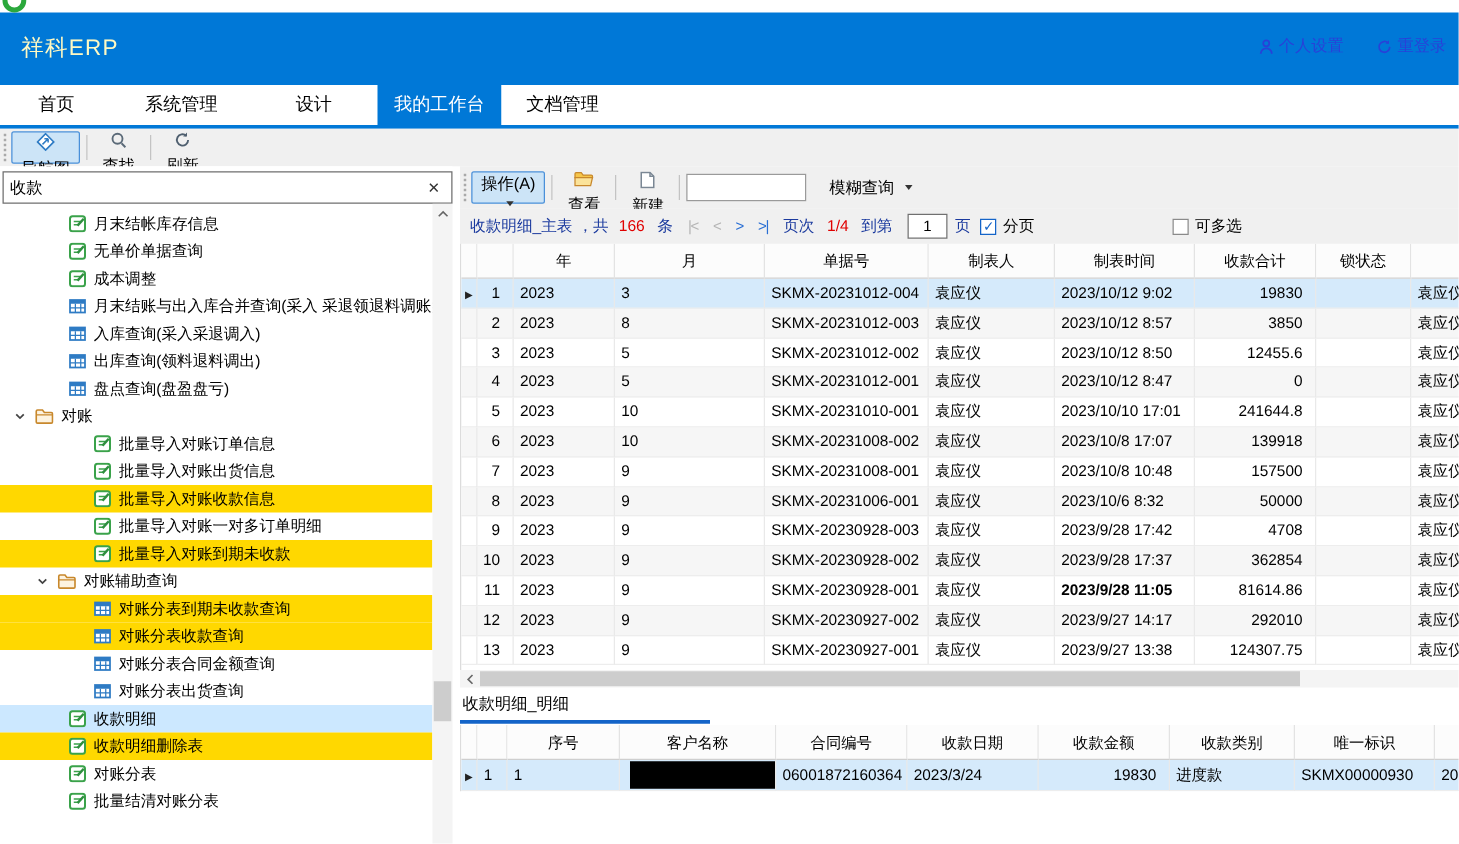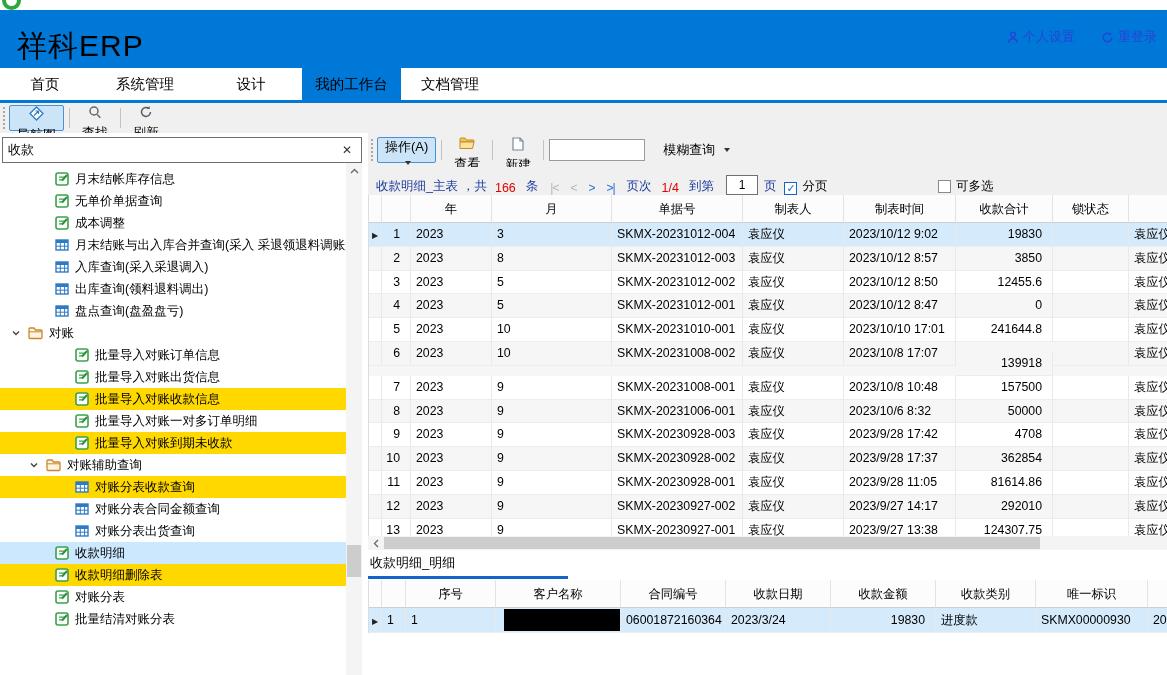--- a/index.html
+++ b/index.html
@@ -7,28 +7,28 @@
     font-family:"Liberation Sans","DejaVu Sans",sans-serif; color:#000; }
   #stage { position:relative; width:1167px; height:675px; overflow:hidden; }
 
   
   .topstrip { position:absolute; left:0; top:0; width:100%; height:10px; background:#fff; }
   .green-dot { position:absolute; left:2px; top:-9px; width:19px; height:19px;
     border:4px solid #2ba83c; border-radius:50%; background:#fff; z-index:5; }
 
   
   .topbar { position:absolute; left:0; top:10px; width:100%; height:58px; background:#0078d7; }
-  .app-title { position:absolute; left:17px; top:16px; font-size:30px; color:#000000; letter-spacing:1px; }
+  .app-title { position:absolute; left:17px; top:16px; font-size:18px; color:#fef9c3; letter-spacing:1px; }
   .toplinks { position:absolute; right:10px; top:18px; display:flex; gap:26px; font-size:13px; color:#2742d8; }
   .toplink { display:flex; align-items:center; gap:4px; cursor:pointer; }
 
   
   .tabbar { position:absolute; left:0; top:68px; width:100%; height:32px; background:#fff; display:flex; }
   .tab { height:32px; line-height:32px; text-align:center; font-size:14.5px; color:#000; }
-  .tab.active { background:#0078d7; color:#000000; }
+  .tab.active { background:#0078d7; color:#ffffff; }
   .tab-underline { position:absolute; left:0; top:100px; width:100%; height:3px; background:#0078d7; }
 
   
   .toolband { position:absolute; left:0; top:103px; width:100%; height:30px; background:#f0f0f0; display:flex; align-items:center; }
   .grip { border-left:2px dotted #a9a9a9; height:22px; margin:0 4px 0 3px; }
   .tbtn { display:flex; align-items:center; gap:5px; font-size:13px; padding:0 7px; height:26px;flex-direction:column; }
   .tbtn.hl { background:#cce4f7; border:1px solid #4a90d9; border-radius:2px; }
   .vsep { width:1px; height:20px; background:#c3c3c3; margin:0 5px; }
   .caret { width:0; height:0; border-left:3.5px solid transparent; border-right:3.5px solid transparent; border-top:4.5px solid #333; margin-left:3px; }
 
@@ -51,21 +51,21 @@
   .vscroll { position:absolute; left:346px; top:30px; width:16px; height:512px; background:#f4f4f4; }
   .vscroll .sarrow { height:16px; display:flex; align-items:center; justify-content:center; }
   .vscroll .thumb { position:absolute; left:1px; top:382px; width:14px; height:32px; background:#cdcdcd; }
 
   
   .main { position:absolute; left:368px; top:133px; width:799px; height:542px; background:#fff; }
   .mtoolbar { position:absolute; left:0; top:0; width:100%; height:34px; background:#f0f0f0; display:flex; align-items:center; }
   .filter-input { width:96px; height:22px; border:1px solid #9a9a9a; background:#fff; font-size:12px; padding:0 4px; font-family:inherit; }
   .fuzzy { display:flex; align-items:center; gap:6px; font-size:13px; margin-left:18px; cursor:pointer; }
 
-  .pager { position:absolute; left:0; top:34px; width:100%; height:28px; background:#f0f0f0; display:flex; align-items:flex-end; font-size:12.5px; }
+  .pager { position:absolute; left:0; top:34px; width:100%; height:28px; background:#f0f0f0; display:flex; align-items:center; font-size:12.5px; }
   .navy { color:#1b3a9e; }
   .red { color:#e00000; }
   .navd { color:#b5b5b5; font-size:12px; letter-spacing:-1px; margin:0 6px; }
   .nave { color:#2a6fd4; font-size:12px; letter-spacing:-1px; margin:0 6px; cursor:pointer; }
   .goto-input { width:32px; height:20px; border:1px solid #707070; text-align:center; font-size:12px; margin:0 6px; font-family:inherit; }
   .cb { width:13px; height:13px; border:1px solid #8a8a8a; background:#fff; display:inline-flex; align-items:center; justify-content:center; margin-right:5px; }
   .cb.checked { border-color:#1464c8; color:#1464c8; font-size:11px; font-weight:bold; }
   .multi { position:absolute; left:570px; display:flex; align-items:center; }
 
   
@@ -312,20 +312,30 @@
               <path d="M2 3.5 5 6.5 8 3.5" fill="none" stroke="#444" stroke-width="1.4"></path>
             </svg>
           </span>
           <span class="ticon">
             <svg width="15" height="13" viewBox="0 0 15 13">
               <path d="M1 3.5V2a1 1 0 0 1 1-1h4l1.5 2H13a1 1 0 0 1 1 1v6.5a1 1 0 0 1-1 1H2a1 1 0 0 1-1-1z" fill="#fdf3e0" stroke="#c8882c" stroke-width="1.3"></path>
               <path d="M1 4.8h13" stroke="#c8882c" stroke-width="1"></path>
             </svg>
           </span>
           <span class="tlabel">对账辅助查询</span>
+        </div>
+        <div class="ti l3 hl-yellow">
+          <span class="ticon">
+            <svg width="14" height="14" viewBox="0 0 14 14">
+              <rect x="1" y="2" width="12" height="10" fill="#fff" stroke="#2e7bc4" stroke-width="1.4"></rect>
+              <rect x="1" y="2" width="12" height="3" fill="#2e7bc4"></rect>
+              <path d="M1 8.2h12M5.3 5v7M9.6 5v7" stroke="#2e7bc4" stroke-width="1"></path>
+            </svg>
+          </span>
+          <span class="tlabel">对账分表到期未收款查询</span>
         </div>
         <div class="ti l3 hl-yellow">
           <span class="ticon">
             <svg width="14" height="14" viewBox="0 0 14 14">
               <rect x="1" y="2" width="12" height="10" fill="#fff" stroke="#2e7bc4" stroke-width="1.4"></rect>
               <rect x="1" y="2" width="12" height="3" fill="#2e7bc4"></rect>
               <path d="M1 8.2h12M5.3 5v7M9.6 5v7" stroke="#2e7bc4" stroke-width="1"></path>
             </svg>
           </span>
           <span class="tlabel">对账分表收款查询</span>
@@ -532,21 +542,21 @@
           <div class="gcell al" style="width: 220px;">袁应仪</div>
         </div>
         <div class="grow gdata alt">
           <div class="gcell" style="width: 13px;"></div>
           <div class="gcell ar" style="width: 29px;">6</div>
           <div class="gcell al" style="width: 81px;">2023</div>
           <div class="gcell al" style="width: 120px;">10</div>
           <div class="gcell al" style="width: 131px;">SKMX-20231008-002</div>
           <div class="gcell al" style="width: 101px;">袁应仪</div>
           <div class="gcell al" style="width: 112px;">2023/10/8 17:07</div>
-          <div class="gcell ar" style="width: 97px; margin-top: 10px;">139918</div>
+          <div class="gcell ar" style="width: 97px;">139918</div>
           <div class="gcell al" style="width: 76px;"></div>
           <div class="gcell al" style="width: 220px;">袁应仪</div>
         </div>
         <div class="grow gdata">
           <div class="gcell" style="width: 13px;"></div>
           <div class="gcell ar" style="width: 29px;">7</div>
           <div class="gcell al" style="width: 81px;">2023</div>
           <div class="gcell al" style="width: 120px;">9</div>
           <div class="gcell al" style="width: 131px;">SKMX-20231008-001</div>
           <div class="gcell al" style="width: 101px;">袁应仪</div>
@@ -591,21 +601,21 @@
           <div class="gcell al" style="width: 76px;"></div>
           <div class="gcell al" style="width: 220px;">袁应仪</div>
         </div>
         <div class="grow gdata">
           <div class="gcell" style="width: 13px;"></div>
           <div class="gcell ar" style="width: 29px;">11</div>
           <div class="gcell al" style="width: 81px;">2023</div>
           <div class="gcell al" style="width: 120px;">9</div>
           <div class="gcell al" style="width: 131px;">SKMX-20230928-001</div>
           <div class="gcell al" style="width: 101px;">袁应仪</div>
-          <div class="gcell al" style="width: 112px;">2023/9/28 11:05</div>
+          <div class="gcell al" style="width: 112px; font-weight: bold;">2023/9/28 11:05</div>
           <div class="gcell ar" style="width: 97px;">81614.86</div>
           <div class="gcell al" style="width: 76px;"></div>
           <div class="gcell al" style="width: 220px;">袁应仪</div>
         </div>
         <div class="grow gdata alt">
           <div class="gcell" style="width: 13px;"></div>
           <div class="gcell ar" style="width: 29px;">12</div>
           <div class="gcell al" style="width: 81px;">2023</div>
           <div class="gcell al" style="width: 120px;">9</div>
           <div class="gcell al" style="width: 131px;">SKMX-20230927-002</div>

